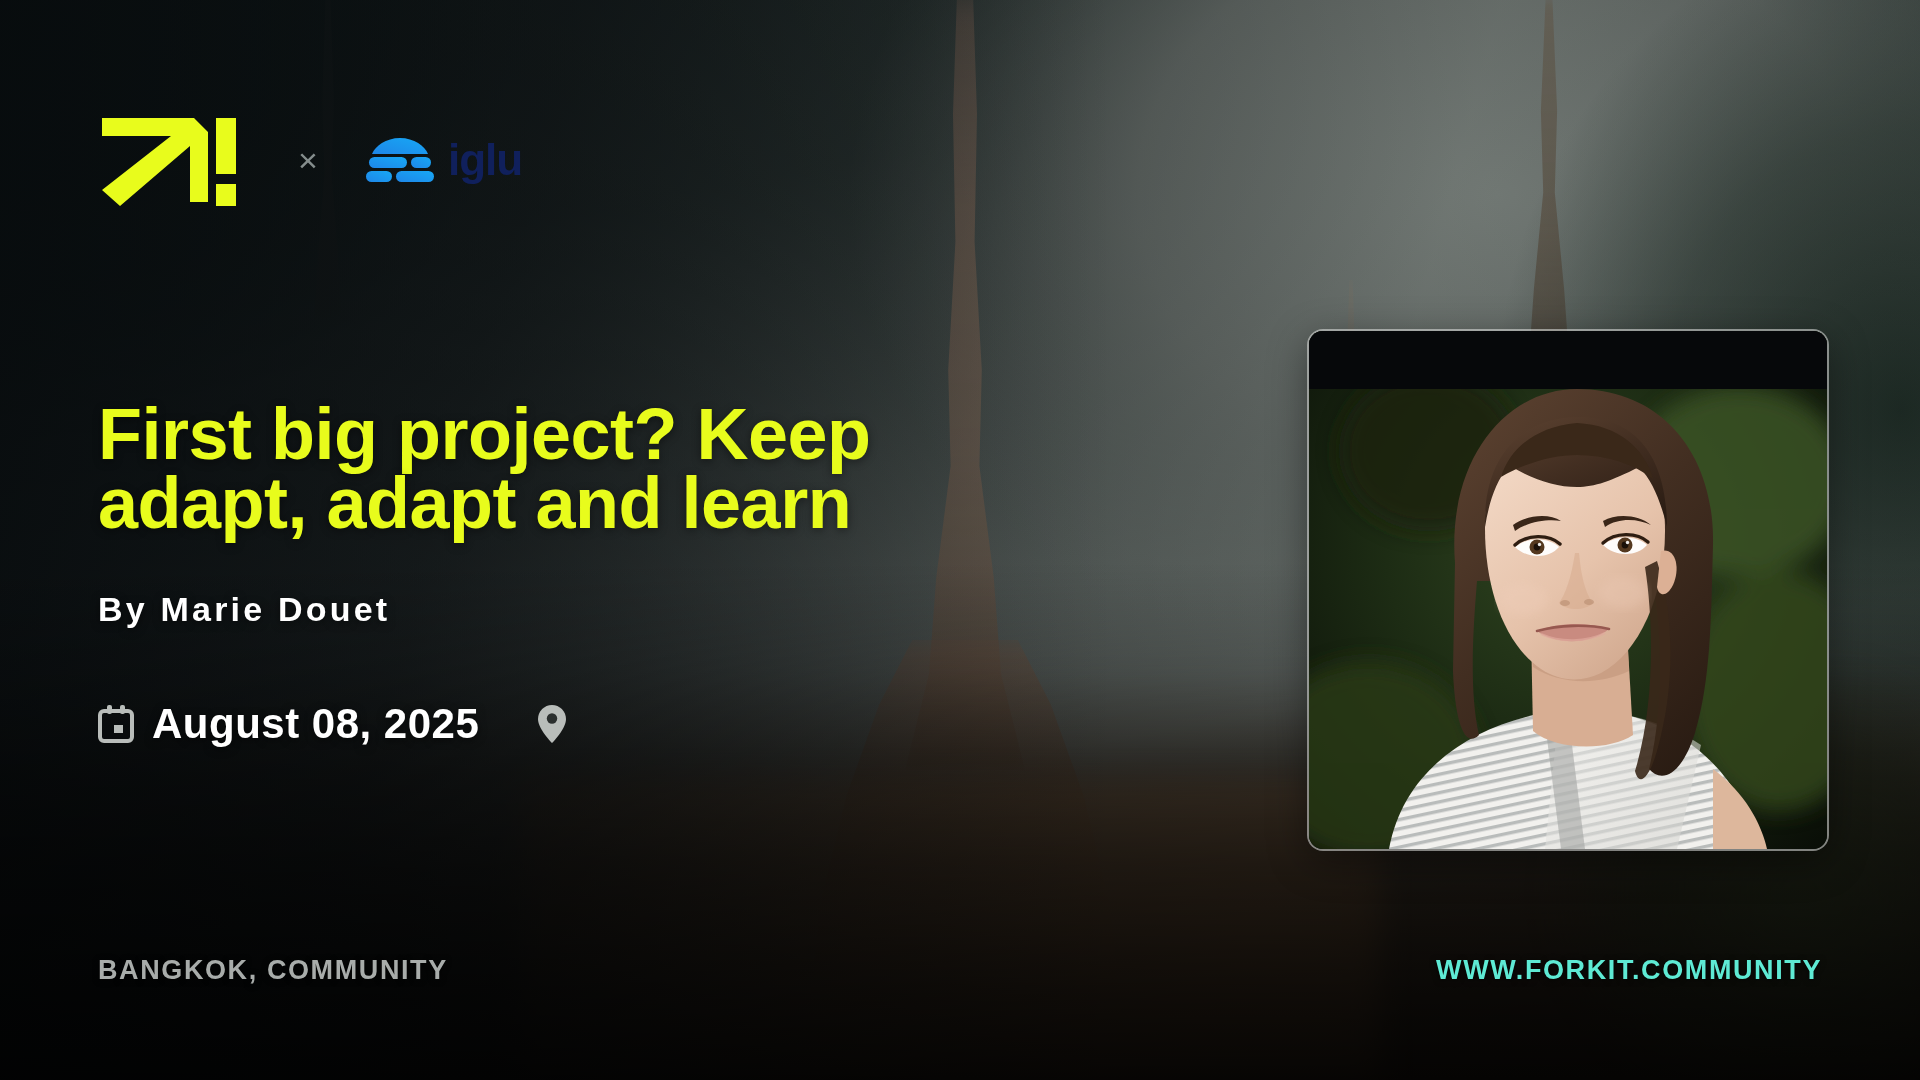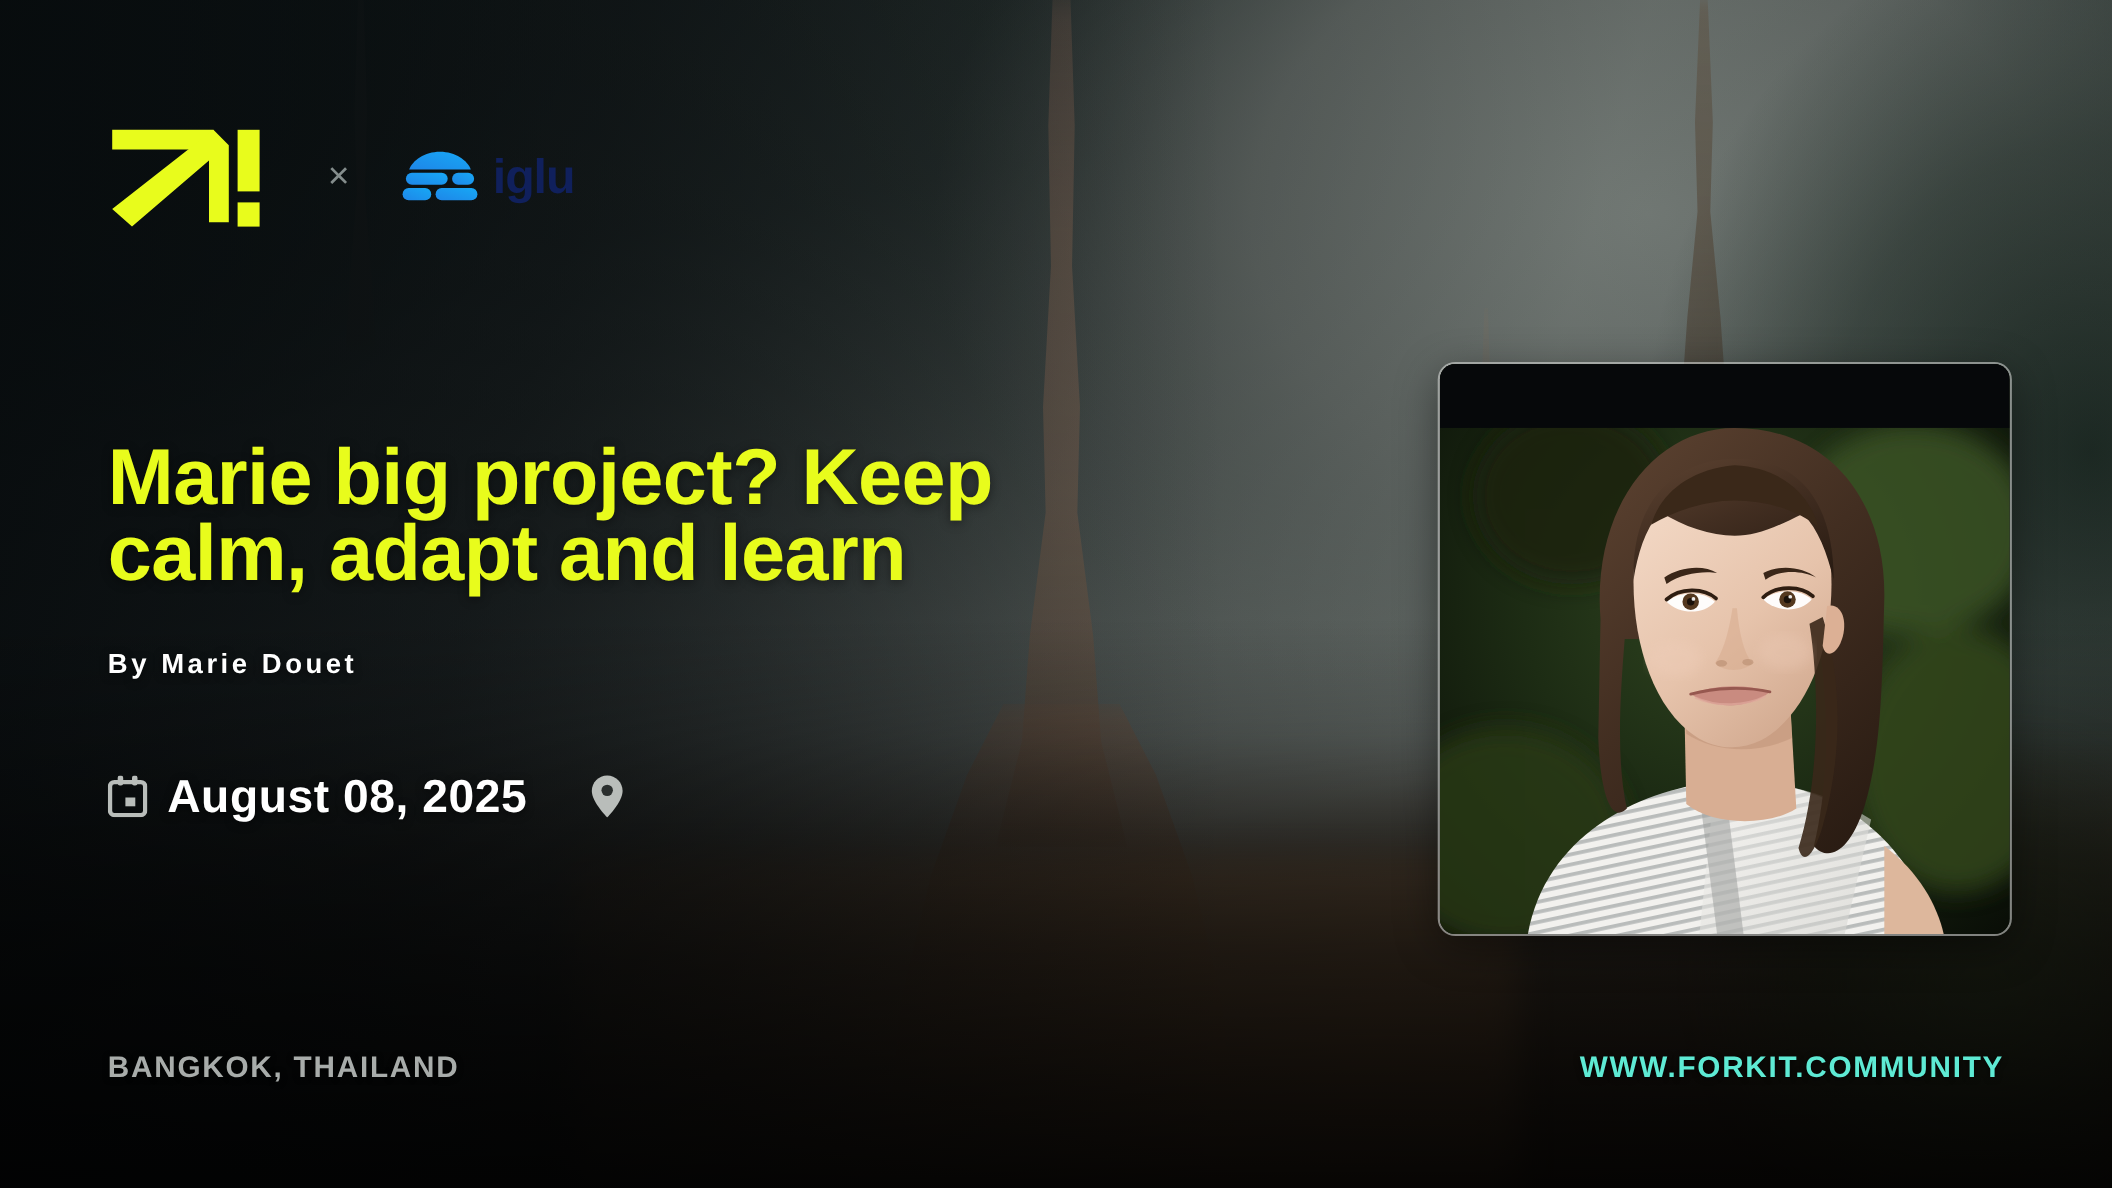--- a/index.html
+++ b/index.html
@@ -137,21 +137,21 @@
     font-size:72px;
     line-height:0.96;
     font-weight:700;
     letter-spacing:-0.5px;
     font-stretch:condensed;
     text-shadow:0 2px 10px rgba(0,0,0,0.45);
   }
   .byline {
     position:absolute; left:98px; top:590px;
     color:#ffffff;
-    font-size:25px;
+    font-size:34px;
     font-weight:700;
     letter-spacing:3.2px;
     text-shadow:0 2px 8px rgba(0,0,0,0.55);
   }
 
   
   .meta-row {
     position:absolute; left:98px; top:700px;
     display:flex; align-items:center; gap:58px;
   }
@@ -237,21 +237,21 @@
 
           <rect x="2" y="37" width="26" height="11" rx="5.5" fill="url(#ig1)"></rect>
           <rect x="32" y="37" width="38" height="11" rx="5.5" fill="url(#ig1)"></rect>
         </svg>
         <svg class="iglu-word" viewBox="0 0 92 52">
           <text x="0" y="41" font-family="Liberation Sans, sans-serif" font-size="44" font-weight="700" fill="#10205c" letter-spacing="-1">iglu</text>
         </svg>
       </span>
     </div>
 
-    <h1 class="headline">Marie big project? Keep calm, adapt and learn</h1>
+    <h1 class="headline">First big project? Keep adapt, adapt and learn</h1>
     <div class="byline">By Marie Douet</div>
 
     <div class="meta-row">
 
       <div class="meta-item">
         <svg class="meta-icon" width="36" height="38" viewBox="0 0 36 38">
           <rect x="2" y="6" width="32" height="30" rx="4" fill="none" stroke="#b9bdba" stroke-width="4"></rect>
           <rect x="9" y="0" width="5" height="9" rx="2" fill="#b9bdba"></rect>
           <rect x="22" y="0" width="5" height="9" rx="2" fill="#b9bdba"></rect>
           <rect x="16" y="20" width="9" height="8" fill="#b9bdba"></rect>
@@ -367,17 +367,17 @@
         <path d="M232 303 C252 312 278 311 296 302" stroke="#e0aa9c" stroke-width="2" fill="none" opacity="0.7"></path>
 
         <ellipse cx="214" cy="268" rx="24" ry="16" fill="#f0cfbb" opacity="0.35" filter="url(#soft)"></ellipse>
         <ellipse cx="314" cy="262" rx="24" ry="16" fill="#f0cfbb" opacity="0.30" filter="url(#soft)"></ellipse>
         <ellipse cx="264" cy="330" rx="30" ry="14" fill="#c49madd" opacity="0"></ellipse>
 
         <path d="M352 220 C366 216 372 236 364 254 C358 266 350 266 348 256 Z" fill="#dcb095"></path>
       </svg>
     </div>
 
-    <div class="footer-left">BANGKOK, THAILAND</div>
+    <div class="footer-left">BANGKOK, COMMUNITY</div>
     <div class="footer-right">WWW.FORKIT.COMMUNITY</div>
 
   </div>
 </div>
 
 </body></html>

